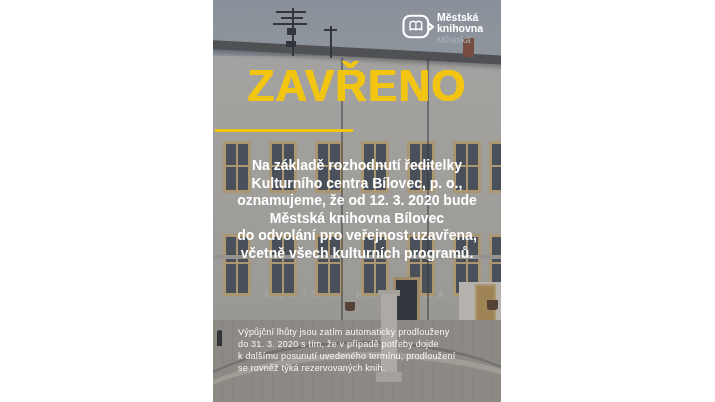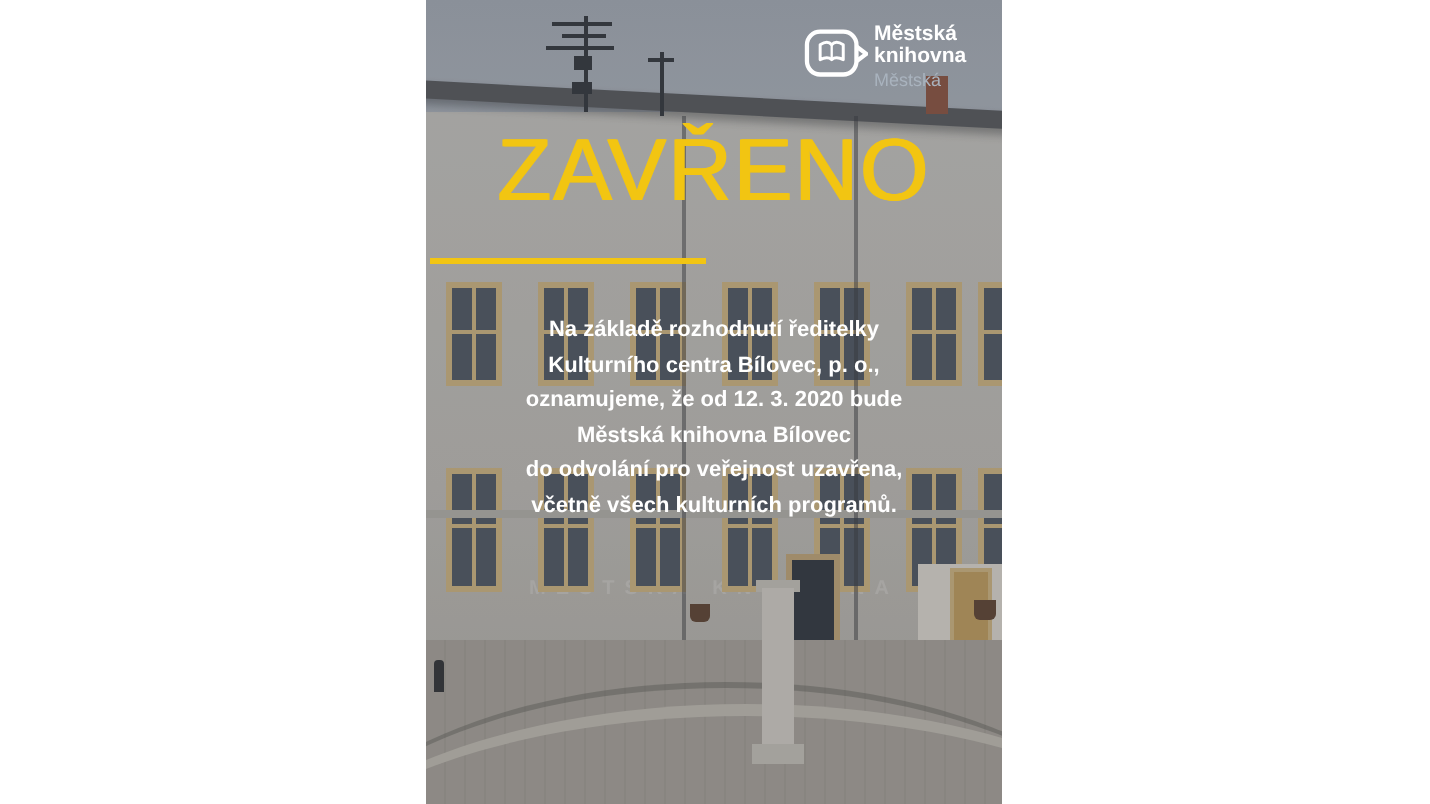--- a/index.html
+++ b/index.html
@@ -44,25 +44,25 @@
   .overlay{position:absolute;inset:0;background:rgba(8,10,14,.22);}
 
   
   .content{position:absolute;inset:0;border-radius:10px;}
   .logo{position:absolute;left:188px;top:11px;width:96px;height:36px;}
   .logo svg{position:absolute;left:0;top:0;}
   .logo-name{position:absolute;left:36px;top:1px;color:#FFFFFF;font-weight:bold;
              font-size:10.5px;line-height:11px;white-space:pre-line;}
   .logo-city{position:absolute;left:36px;top:24px;color:#A9B3BE;font-size:9px;}
   .headline{position:absolute;left:0;right:0;top:64px;text-align:center;color:#F2C512;
-            font-weight:normal;font-size:44px;line-height:44px;letter-spacing:1px;
+            font-weight:bold;font-size:44px;line-height:44px;letter-spacing:1px;
             text-shadow:.5px 0 0 #F2C512,-.5px 0 0 #F2C512;}
   .underline{position:absolute;left:2px;top:129px;width:138px;height:2.5px;background:#F2C512;}
   .announcement{position:absolute;left:0;right:0;top:157px;text-align:center;color:#FFFFFF;
-                font-weight:bold;font-size:11px;line-height:17.5px;white-space:pre-line;}
+                font-weight:bold;font-size:14px;line-height:17.5px;white-space:pre-line;}
   .thanks{position:absolute;left:90px;top:276px;width:208px;text-align:center;color:#FFFFFF;
           font-family:"DejaVu Serif",serif;font-style:italic;font-size:13.5px;
           letter-spacing:.5px;opacity:.92;}
   .loan-note{position:absolute;left:25px;top:326px;width:232px;text-align:left;
              color:rgba(255,255,255,.94);font-size:9px;line-height:12px;
              letter-spacing:.2px;white-space:pre-line;}
 </style>
 </head>
 <body>
 
@@ -138,16 +138,20 @@
       <div class="underline"></div>
 
       <div class="announcement">Na základě rozhodnutí ředitelky
 Kulturního centra Bílovec, p. o.,
 oznamujeme, že od 12. 3. 2020 bude
 Městská knihovna Bílovec
 do odvolání pro veřejnost uzavřena,
 včetně všech kulturních programů.</div>
 
 
+      <div class="loan-note">Výpůjční lhůty jsou zatím automaticky prodlouženy
+do 31. 3. 2020 s tím, že v případě potřeby dojde
+k dalšímu posunutí uvedeného termínu, prodloužení
+se rovněž týká rezervovaných knih.</div>
     </div>
 
   </div>
 </div>
 
 </body></html>

